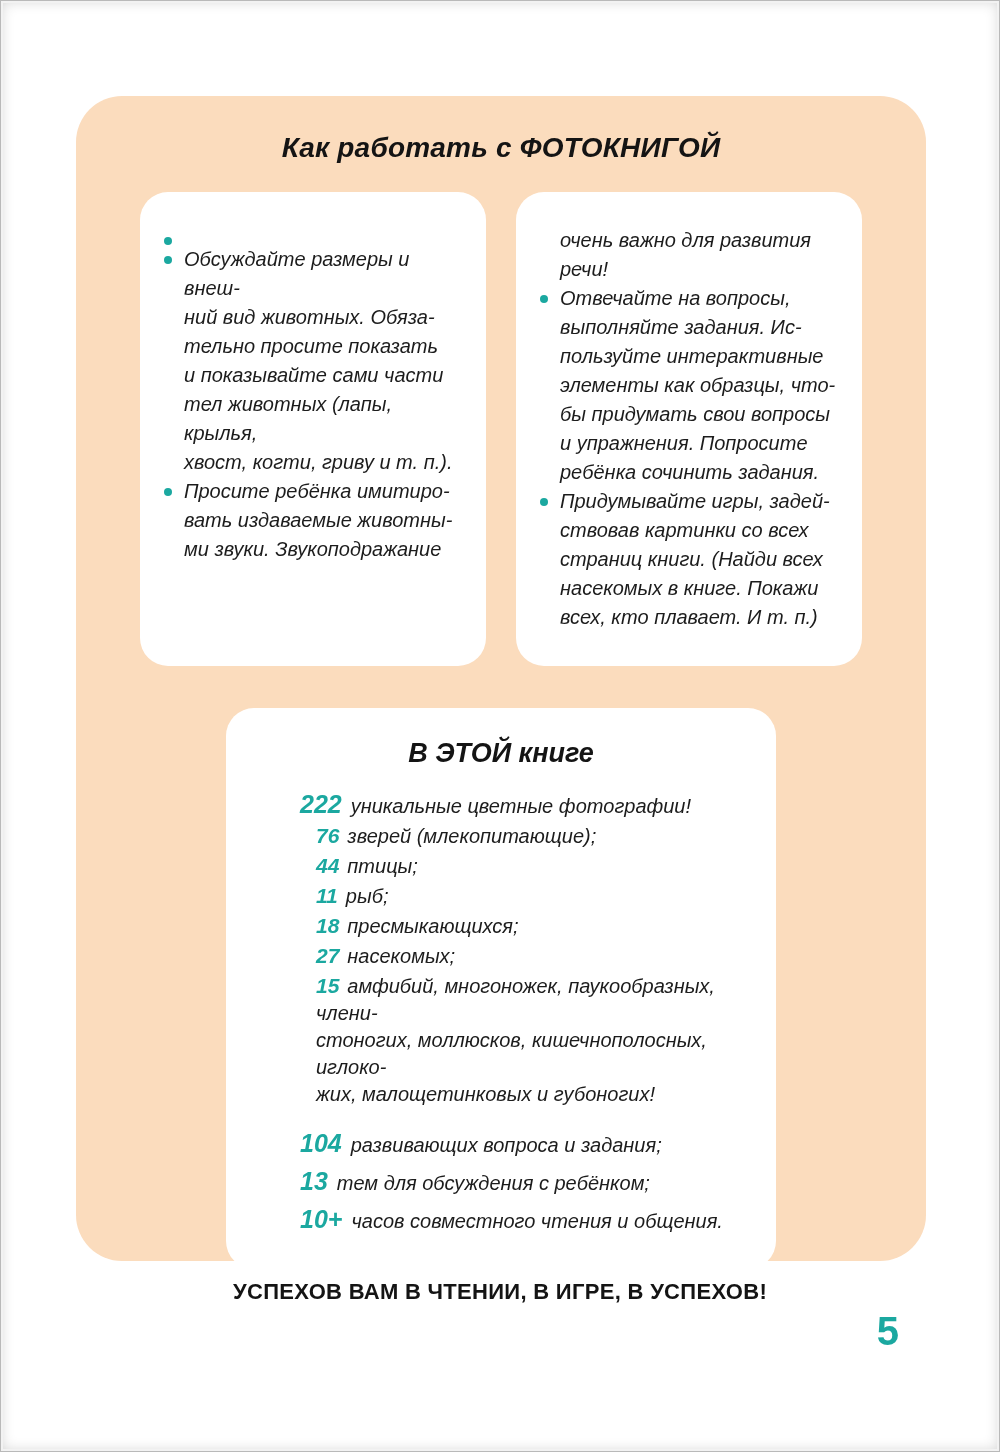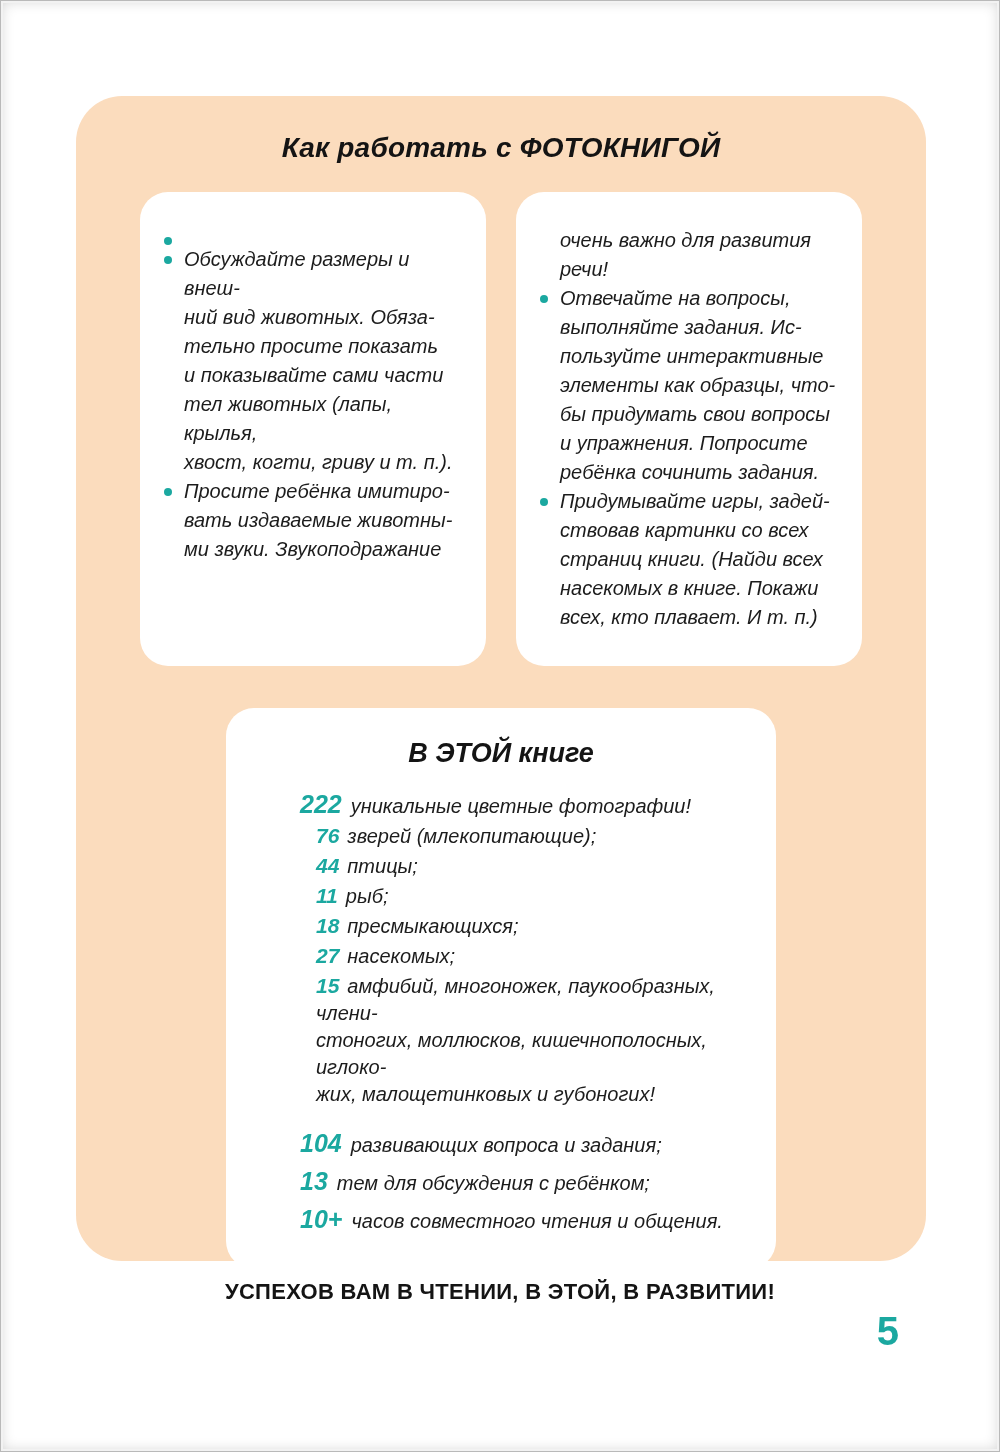--- a/index.html
+++ b/index.html
@@ -210,17 +210,17 @@
         </p>
         <p class="stat">
           <span class="num">10+</span><span class="text">часов совместного чтения и общения.</span>
         </p>
 
       </div>
     </div>
 
   </div>
 
-  <div class="footer">УСПЕХОВ ВАМ В ЧТЕНИИ, В ЭТОЙ, В РАЗВИТИИ!</div>
+  <div class="footer">УСПЕХОВ ВАМ В ЧТЕНИИ, В ИГРЕ, В УСПЕХОВ!</div>
 
   <div class="page-num">5</div>
 
 </div>
 
 </body></html>

